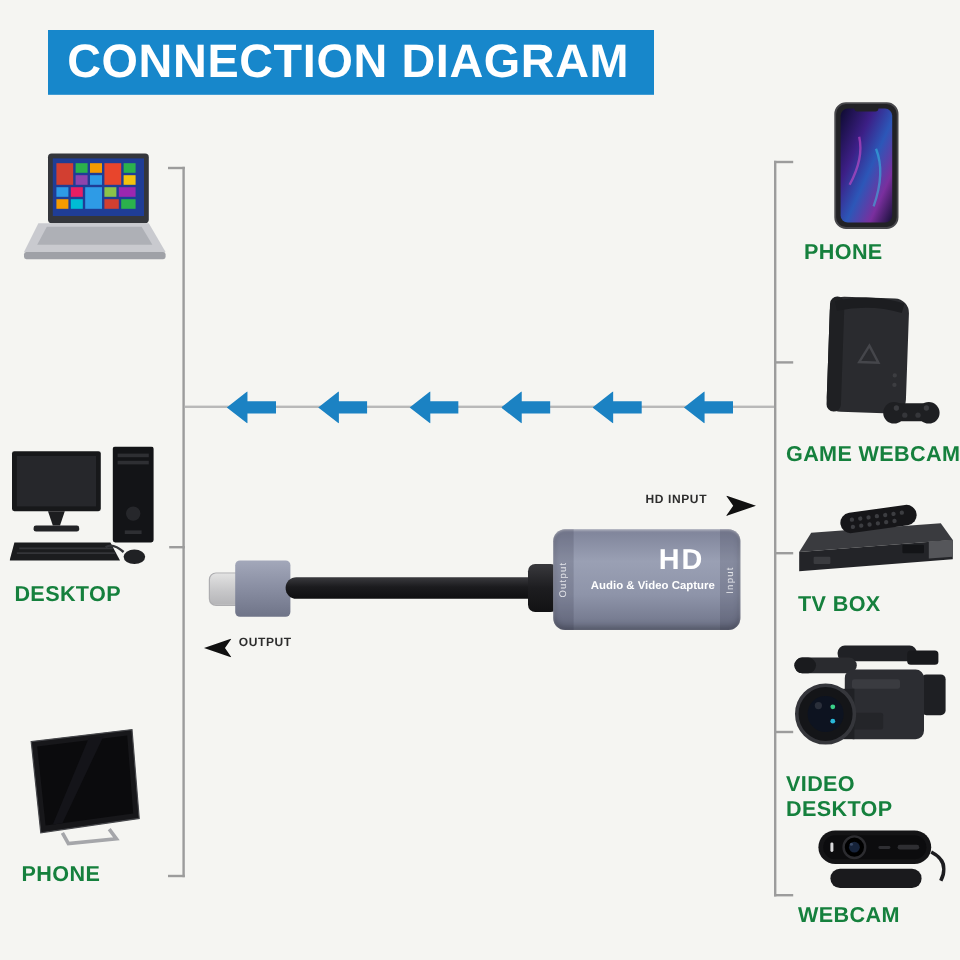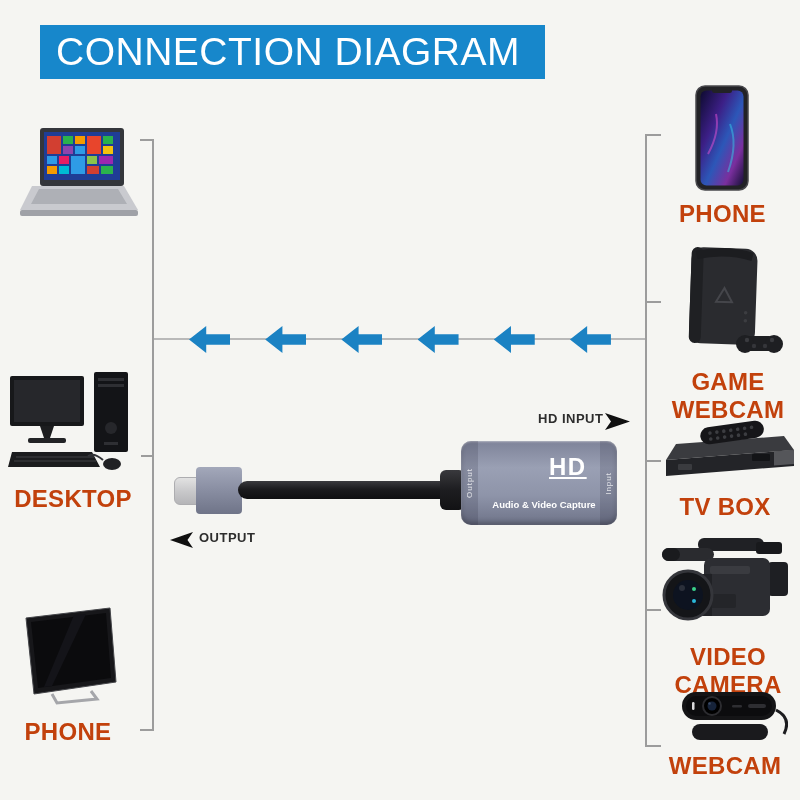--- a/index.html
+++ b/index.html
@@ -2,25 +2,25 @@
 <html><head>
 <meta charset="utf-8">
 <style>
   html,body{margin:0;padding:0;}
   body{font-family:"Liberation Sans","DejaVu Sans",sans-serif;background:#e9e9e7;}
   .stage{position:relative;width:800px;height:800px;background:#f5f5f2;overflow:hidden;margin:0 auto;}
 
   
   .banner{position:absolute;left:40px;top:25px;width:505px;height:54px;background:#1787cb;
           display:flex;align-items:center;padding-left:16px;box-sizing:border-box;}
-  .banner span{color:#ffffff;font-size:39px;font-weight:400;letter-spacing:0.5px;white-space:nowrap;}
+  .banner span{color:#ffffff;font-size:39px;font-weight:700;letter-spacing:0.5px;white-space:nowrap;}
 
   
   .dev{position:absolute;}
-  .devlabel{position:absolute;text-align:center;font-size:24px;font-weight:600;color:#c2410c;letter-spacing:0.3px;}
+  .devlabel{position:absolute;font-size:18px;font-weight:600;color:#15803d;letter-spacing:0.3px;}
 
   
   .bracket-l{position:absolute;left:140px;top:139px;width:14px;height:592px;
              border-right:2px solid #9c9c9c;border-top:2px solid #9c9c9c;border-bottom:2px solid #9c9c9c;box-sizing:border-box;}
   .tick-l{position:absolute;left:141px;width:13px;height:2px;background:#9c9c9c;}
   .bracket-r{position:absolute;left:645px;top:134px;width:16px;height:613px;
              border-left:2px solid #9c9c9c;border-top:2px solid #9c9c9c;border-bottom:2px solid #9c9c9c;box-sizing:border-box;}
   .tick-r{position:absolute;left:646px;width:15px;height:2px;background:#9c9c9c;}
 
   
@@ -40,26 +40,26 @@
   .strain{position:absolute;left:440px;top:470px;width:25px;height:40px;border-radius:6px;
            background:linear-gradient(180deg,#39393d,#1d1d20 50%,#121214);}
   .capture-body{position:absolute;left:461px;top:441px;width:156px;height:84px;border-radius:10px;
            background:linear-gradient(180deg,#7e8399,#9aa0b4 32%,#8e94a9 65%,#6e7388);
            box-shadow:inset 0 1px 2px rgba(255,255,255,.45), inset 0 -3px 5px rgba(0,0,0,.25);}
   .endcap{position:absolute;top:0;width:17px;height:84px;background:rgba(30,32,48,.16);
           display:flex;align-items:center;justify-content:center;}
   .endcap.left{left:0;border-radius:10px 0 0 10px;}
   .endcap.right{right:0;border-radius:0 10px 10px 0;}
   .vtext{writing-mode:vertical-rl;transform:rotate(180deg);font-size:8px;color:rgba(255,255,255,.78);letter-spacing:1px;}
-  .hdlogo{position:absolute;left:88px;top:12px;font-size:24px;font-weight:700;color:#ffffff;letter-spacing:1.5px;text-decoration:underline;}
+  .hdlogo{position:absolute;left:88px;top:12px;font-size:24px;font-weight:700;color:#ffffff;letter-spacing:1.5px;}
   .capsub{position:absolute;left:10px;right:0;top:42px;text-align:center;font-size:9.5px;font-weight:700;
-          color:#ffffff;white-space:nowrap;margin-top:16px;}
-
-  
-  .ann{position:absolute;font-size:13px;font-weight:700;color:#2d2d2d;letter-spacing:0.5px;}
+          color:#ffffff;white-space:nowrap;}
+
+  
+  .ann{position:absolute;font-size:10px;font-weight:700;color:#2d2d2d;letter-spacing:0.5px;}
   .ann-right-arrow{position:absolute;left:605px;top:413px;width:25px;height:17px;background:#101010;
           clip-path:polygon(0 0,100% 50%,0 100%,24% 50%);}
   .ann-left-arrow{position:absolute;left:170px;top:532px;width:23px;height:16px;background:#101010;
           clip-path:polygon(100% 0,0 50%,100% 100%,76% 50%);}
 </style>
 </head>
 <body>
 
 <div class="stage">
 
@@ -195,21 +195,21 @@
     <rect x="44" y="24" width="66" height="58" rx="7" fill="#2c2d32"></rect>
     <rect x="50" y="32" width="40" height="8" rx="2" fill="#3a3b40"></rect>
     <rect x="50" y="60" width="26" height="14" rx="2" fill="#242529"></rect>
     <rect x="36" y="40" width="16" height="42" fill="#202125"></rect>
     <circle cx="28" cy="61" r="24" fill="#141518" stroke="#35363b" stroke-width="3"></circle>
     <circle cx="28" cy="61" r="15" fill="#0d1320"></circle>
     <circle cx="22" cy="54" r="3" fill="#2a2f3a"></circle>
     <circle cx="34" cy="55" r="2" fill="#3ad08a"></circle>
     <circle cx="34" cy="67" r="2" fill="#2ab8d8"></circle>
   </svg>
-  <div class="devlabel" style="left:655px;top:643px;width:146px">VIDEO CAMERA</div>
+  <div class="devlabel" style="left:655px;top:643px;width:146px">VIDEO DESKTOP</div>
 
   <svg class="dev" style="left:676px;top:688px;width:112px;height:58px" viewBox="0 0 112 58">
     <path d="M100,22 q16,8 8,24" stroke="#1c1c1f" stroke-width="3" fill="none"></path>
     <rect x="6" y="4" width="94" height="28" rx="14" fill="#141416"></rect>
     <rect x="10" y="8" width="86" height="20" rx="10" fill="#0c0c0e"></rect>
     <circle cx="36" cy="18" r="9" fill="#000000" stroke="#2c2c30" stroke-width="2"></circle>
     <circle cx="36" cy="18" r="4.5" fill="#16233a"></circle>
     <circle cx="33.5" cy="15.5" r="1.3" fill="#3a4a66"></circle>
     <rect x="16" y="14" width="2.5" height="8" rx="1.2" fill="#d9d9db"></rect>
     <rect x="56" y="17" width="10" height="2.5" rx="1.2" fill="#2e2e32"></rect>

